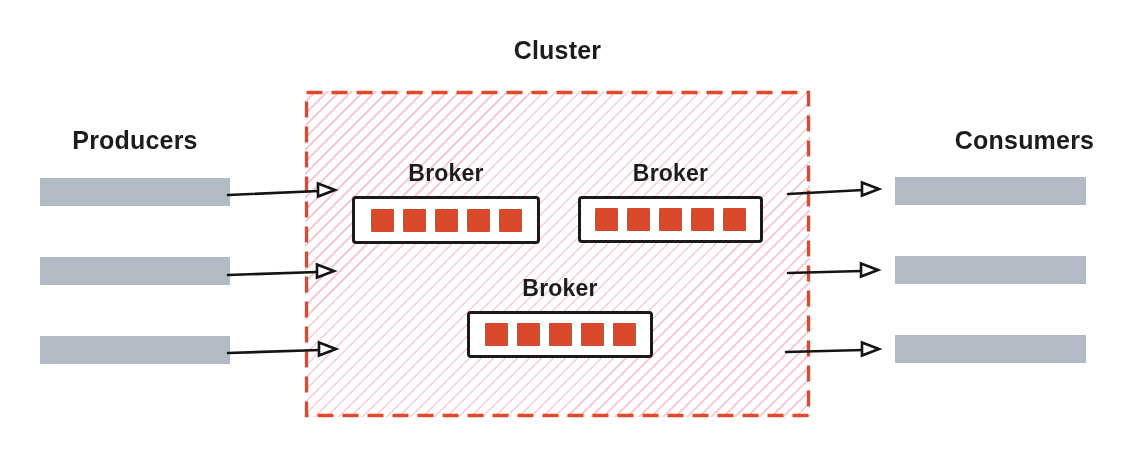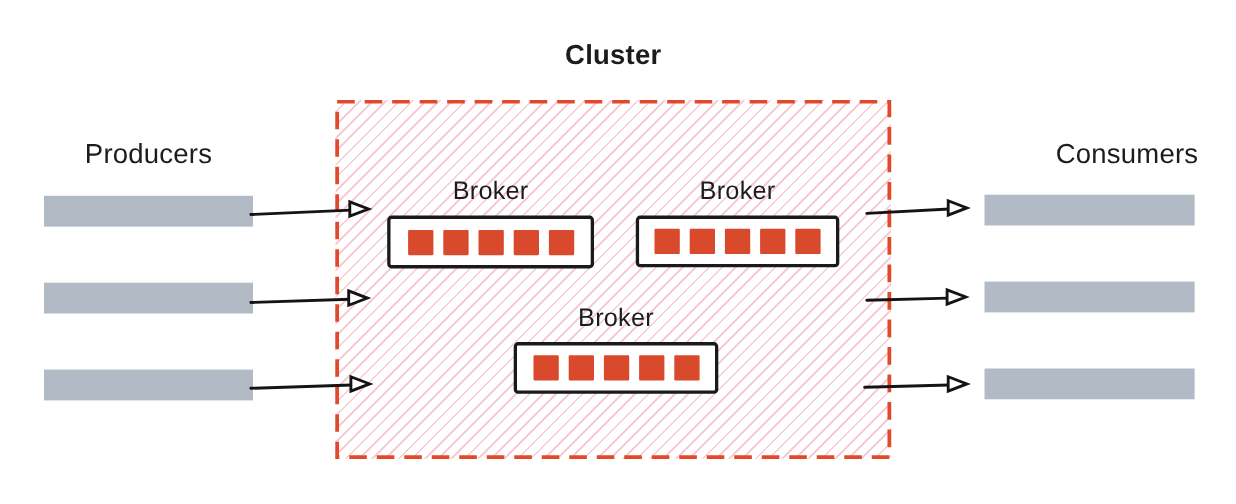--- a/index.html
+++ b/index.html
@@ -18,33 +18,33 @@
   .cluster-hatch{
     position:absolute;left:305px;top:91px;width:505px;height:326px;
     background:repeating-linear-gradient(135deg,rgba(0,0,0,0) 0px,rgba(0,0,0,0) 6.8px,var(--hatch-pink) 6.8px,var(--hatch-pink) 8.5px);
   }
   .title{
     position:absolute;left:305px;top:36px;width:505px;height:30px;
     text-align:center;font-size:25px;font-weight:600;letter-spacing:.2px;
   }
   .side-label{
     position:absolute;top:126px;height:30px;text-align:center;
-    font-size:25px;font-weight:400;letter-spacing:.2px;
+    font-size:25px;font-weight:700;letter-spacing:.2px;
   }
   .side-label.producers{left:40px;width:190px;}
   .side-label.consumers{left:929px;width:191px;}
   .lanes{position:absolute;display:flex;flex-direction:column;gap:51px;}
   .lanes.producers-lanes{left:40px;top:178px;}
   .lanes.consumers-lanes{left:895px;top:177px;}
   .lanes.producers-lanes .bar{width:190px;}
   .lanes.consumers-lanes .bar{width:191px;}
   .bar{height:28px;background:var(--bar-gray);}
   .broker-label{
     position:absolute;height:26px;text-align:center;
-    font-size:23px;font-weight:400;letter-spacing:.2px;
+    font-size:23px;font-weight:700;letter-spacing:.2px;
   }
   .broker-label.b0{left:352px;top:160px;width:188px;}
   .broker-label.b1{left:578px;top:160px;width:185px;}
   .broker-label.b2{left:467px;top:275px;width:186px;}
   .broker-box{
     position:absolute;background:var(--node-fill);
     border:3px solid #1a1a1a;border-radius:4px;
     display:flex;align-items:center;justify-content:center;gap:9px;
     box-sizing:border-box;
   }

